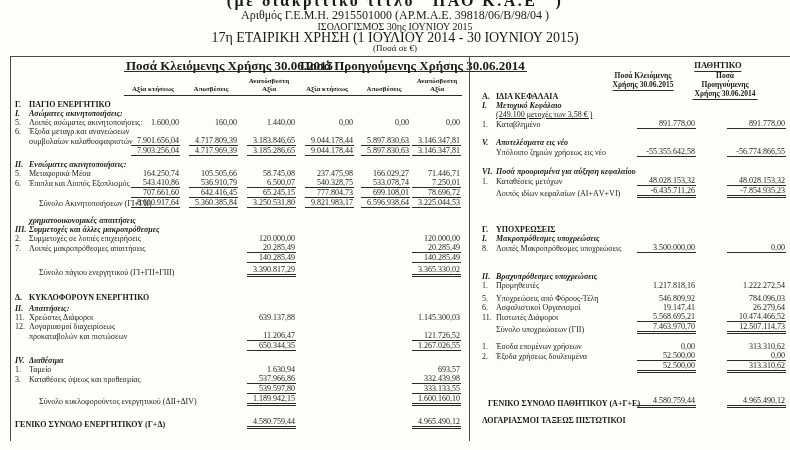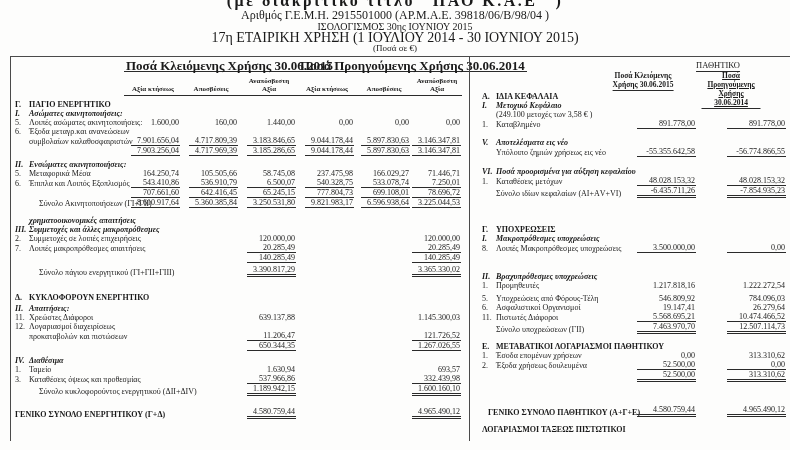--- a/index.html
+++ b/index.html
@@ -46,24 +46,24 @@
   td.val{text-align:right;padding-right:2px;}
   .num{display:inline-block;text-align:right;min-width:46px;padding:0 1px 0 2px;}
   .liab .num{min-width:56px;text-align:right;}
   .ul{border-bottom:1px solid #2a2a2a;}
   .dul{border-bottom:3px double #2a2a2a;}
   td.sp{height:auto;}
 
   
   .liab-head{position:relative;height:33px;}
   .liab-title{position:absolute;left:248px;top:1px;transform:translateX(-50%);
-              font-weight:normal;font-size:8.5px;border-bottom:1px solid #2a2a2a;padding-bottom:1px;}
+              font-weight:bold;font-size:8.5px;border-bottom:1px solid #2a2a2a;padding-bottom:1px;}
   .lh{position:absolute;top:12px;text-align:center;font-weight:bold;font-size:7.5px;line-height:9px;}
   .lh1{left:173px;transform:translateX(-50%);}
-  .lh2{left:261px;transform:translateX(-50%);text-decoration:underline;}
+  .lh2{left:255px;transform:translateX(-50%);}
   .lh-u{border-bottom:1px solid #2a2a2a;padding-bottom:1px;}
 </style>
 </head>
 <body>
 
 <div class="doc-header">
   <div class="t1">(με διακριτικό τίτλο "ΠΑΟ Κ.Α.Ε" )</div>
   <div class="t2">Αριθμός  Γ.Ε.Μ.Η. 2915501000   (ΑΡ.Μ.Α.Ε. 39818/06/Β/98/04 )</div>
   <div class="t3">ΙΣΟΛΟΓΙΣΜΟΣ 30ης ΙΟΥΝΙΟΥ 2015</div>
   <div class="t4">17η ΕΤΑΙΡΙΚΗ ΧΡΗΣΗ (1 ΙΟΥΛΙΟΥ 2014 - 30 ΙΟΥΝΙΟΥ 2015)</div>
@@ -268,20 +268,27 @@
             <td class="val"><span class="num">693,57</span></td>
           </tr>
           <tr>
             <td colspan="3" class="lab"><span class="pre">3.</span><span>Καταθέσεις όψεως και προθεσμίας</span></td>
             <td class="val"><span class="num ul">537.966,86</span></td>
             <td class="val"></td>
             <td class="val"></td>
             <td class="val"><span class="num ul">332.439,98</span></td>
           </tr>
           <tr>
+            <td colspan="3" class="lab"><span></span></td>
+            <td class="val"><span class="num ul">539.597,80</span></td>
+            <td class="val"></td>
+            <td class="val"></td>
+            <td class="val"><span class="num ul">333.133,55</span></td>
+          </tr>
+          <tr>
             <td colspan="3" class="lab" style="padding-left: 28px;"><span>Σύνολο κυκλοφορούντος ενεργητικού (ΔΙΙ+ΔΙV)</span></td>
             <td class="val"><span class="num dul">1.189.942,15</span></td>
             <td class="val"></td>
             <td class="val"></td>
             <td class="val"><span class="num dul">1.600.160,10</span></td>
           </tr>
           <tr>
             <td colspan="7" class="sp" style="height: 11px;"></td>
           </tr>
           <tr>
@@ -314,21 +321,21 @@
           <col style="width:90px">
       </colgroup>
       <tbody id="liab-body">
           <tr>
             <td colspan="3" class="lab b"><span class="pre">Α.</span><span>ΙΔΙΑ ΚΕΦΑΛΑΙΑ</span></td>
           </tr>
           <tr>
             <td colspan="3" class="lab b i"><span class="pre">Ι.</span><span>Μετοχικό Κεφάλαιο</span></td>
           </tr>
           <tr>
-            <td colspan="3" class="lab" style="padding-left: 18px;"><span>(249.100 μετοχές των  3,58 € )</span></td>
+            <td colspan="3" class="lab" style="padding-left: 18px; text-decoration: underline;"><span>(249.100 μετοχές των  3,58 € )</span></td>
           </tr>
           <tr>
             <td colspan="1" class="lab"><span class="pre">1.</span><span>Καταβλημένο</span></td>
             <td class="val"><span class="num ul">891.778,00</span></td>
             <td class="val"><span class="num ul">891.778,00</span></td>
           </tr>
           <tr>
             <td colspan="3" class="sp" style="height: 9px;"></td>
           </tr>
           <tr>
@@ -344,21 +351,21 @@
           </tr>
           <tr>
             <td colspan="3" class="lab b i"><span class="pre">VI.</span><span>Ποσά προορισμένα για αύξηση κεφαλαίου</span></td>
           </tr>
           <tr>
             <td colspan="1" class="lab"><span class="pre">1.</span><span>Καταθέσεις μετόχων</span></td>
             <td class="val"><span class="num ul">48.028.153,32</span></td>
             <td class="val"><span class="num ul">48.028.153,32</span></td>
           </tr>
           <tr>
-            <td colspan="1" class="lab" style="padding-left: 18px;"><span>Σύνολο ιδίων κεφαλαίων (ΑΙ+ΑV+VI)</span></td>
+            <td colspan="1" class="lab" style="padding-left: 18px;"><span>Λοιπός ιδίων κεφαλαίων (ΑΙ+ΑV+VI)</span></td>
             <td class="val"><span class="num dul">-6.435.711,26</span></td>
             <td class="val"><span class="num dul">-7.854.935,23</span></td>
           </tr>
           <tr>
             <td colspan="3" class="sp" style="height: 27px;"></td>
           </tr>
           <tr>
             <td colspan="3" class="lab b"><span class="pre">Γ.</span><span>ΥΠΟΧΡΕΩΣΕΙΣ</span></td>
           </tr>
           <tr>
@@ -400,23 +407,20 @@
           </tr>
           <tr>
             <td colspan="1" class="lab" style="padding-left: 18px;"><span>Σύνολο υποχρεώσεων (ΓΙΙ)</span></td>
             <td class="val"><span class="num dul">7.463.970,70</span></td>
             <td class="val"><span class="num dul">12.507.114,73</span></td>
           </tr>
           <tr>
             <td colspan="3" class="sp" style="height: 8px;"></td>
           </tr>
           <tr>
-            <td colspan="3" class="lab b"><span class="pre">Ε.</span><span>ΜΕΤΑΒΑΤΙΚΟΙ ΛΟΓΑΡΙΑΣΜΟΙ ΠΑΘΗΤΙΚΟΥ</span></td>
-          </tr>
-          <tr>
             <td colspan="1" class="lab"><span class="pre">1.</span><span>Έσοδα επομένων  χρήσεων</span></td>
             <td class="val"><span class="num">0,00</span></td>
             <td class="val"><span class="num">313.310,62</span></td>
           </tr>
           <tr>
             <td colspan="1" class="lab"><span class="pre">2.</span><span>Έξοδα  χρήσεως δουλευμένα</span></td>
             <td class="val"><span class="num ul">52.500,00</span></td>
             <td class="val"><span class="num ul">0,00</span></td>
           </tr>
           <tr>

